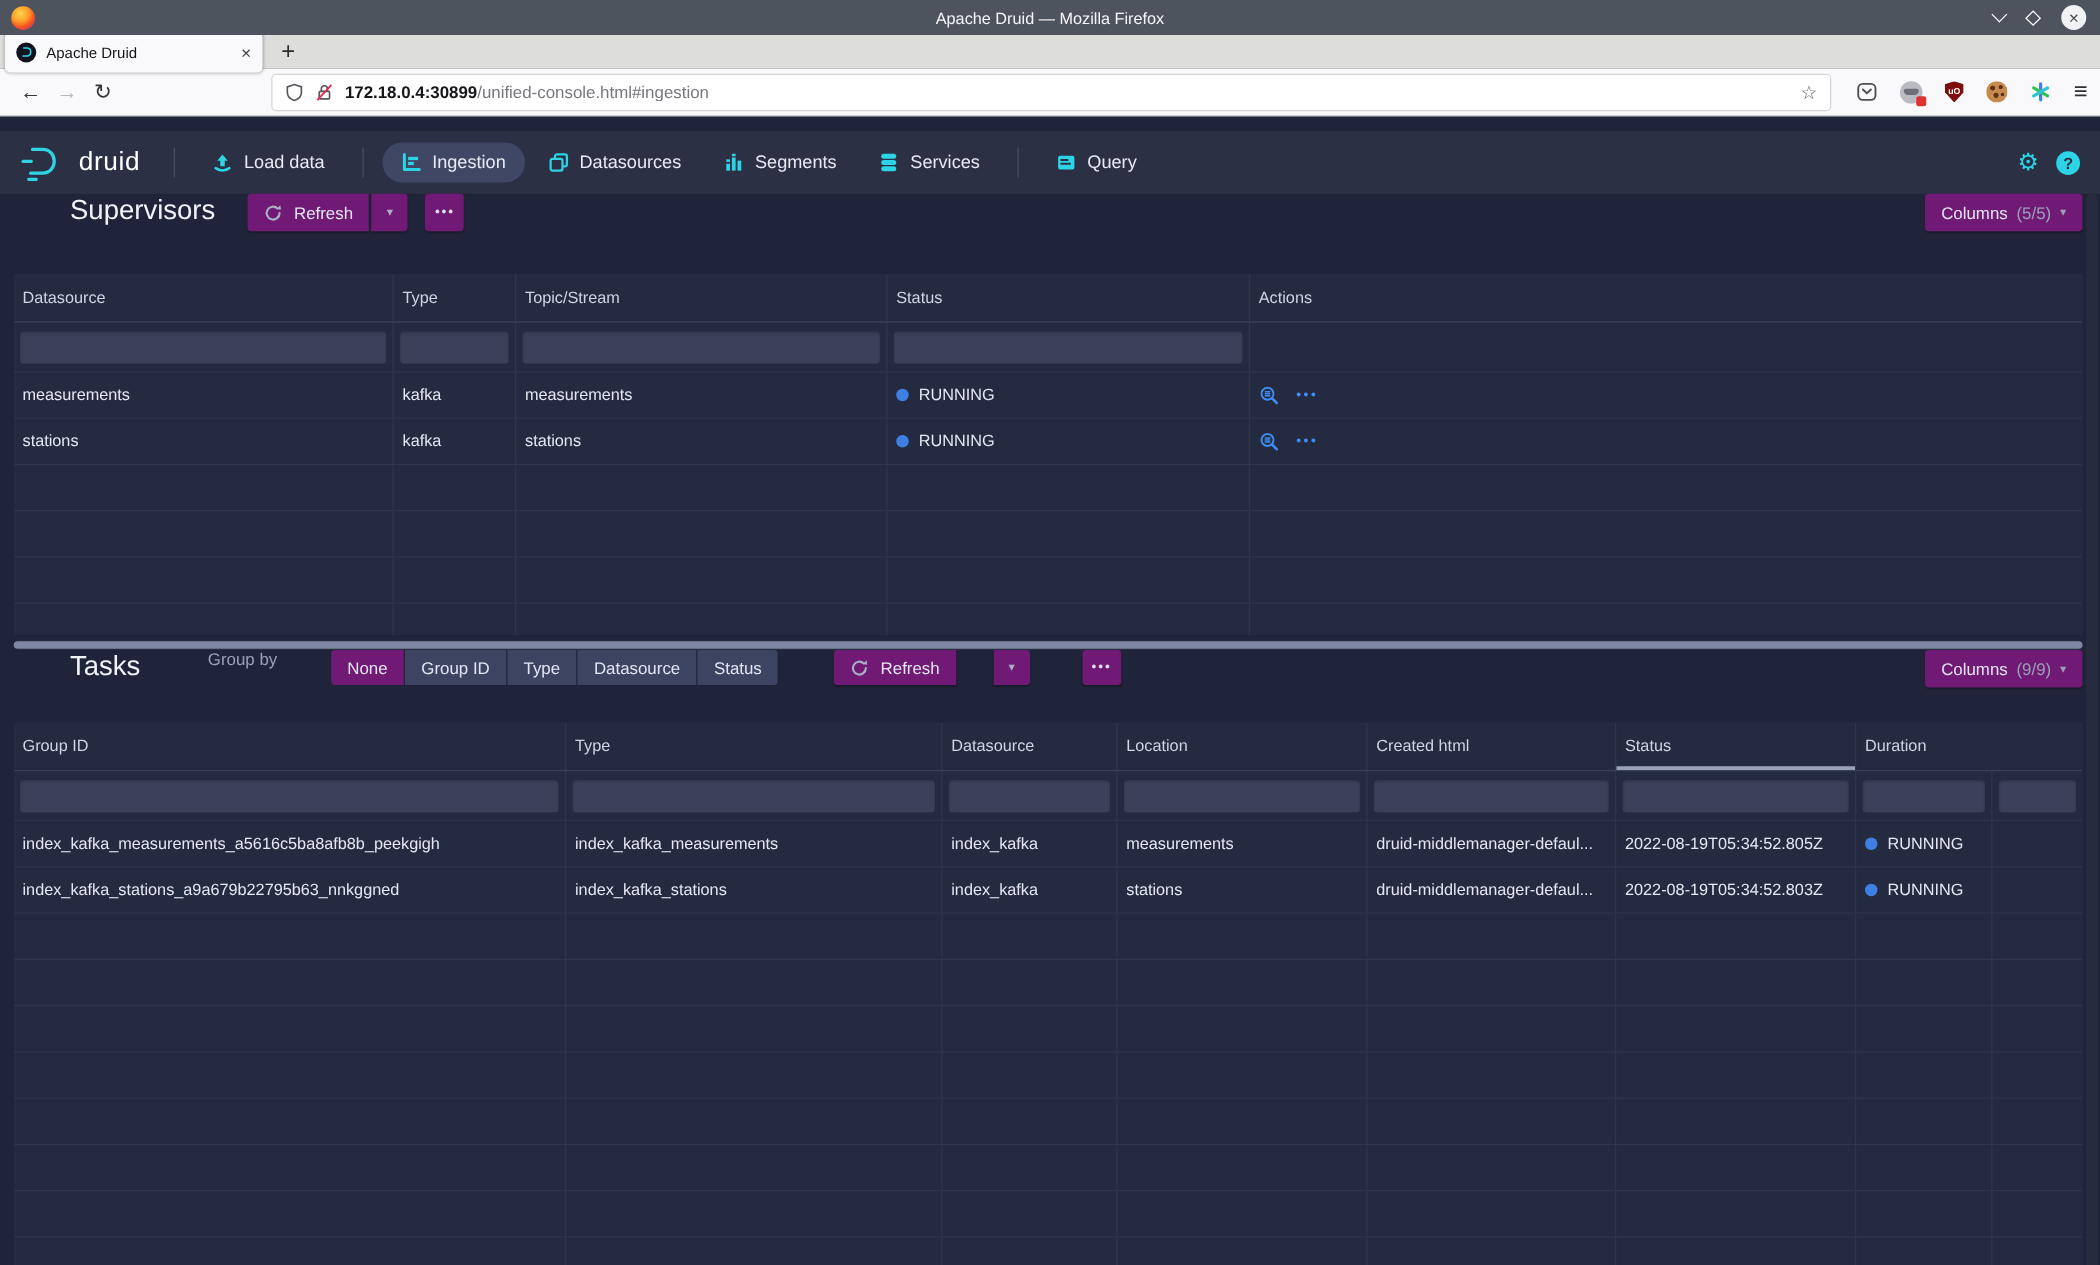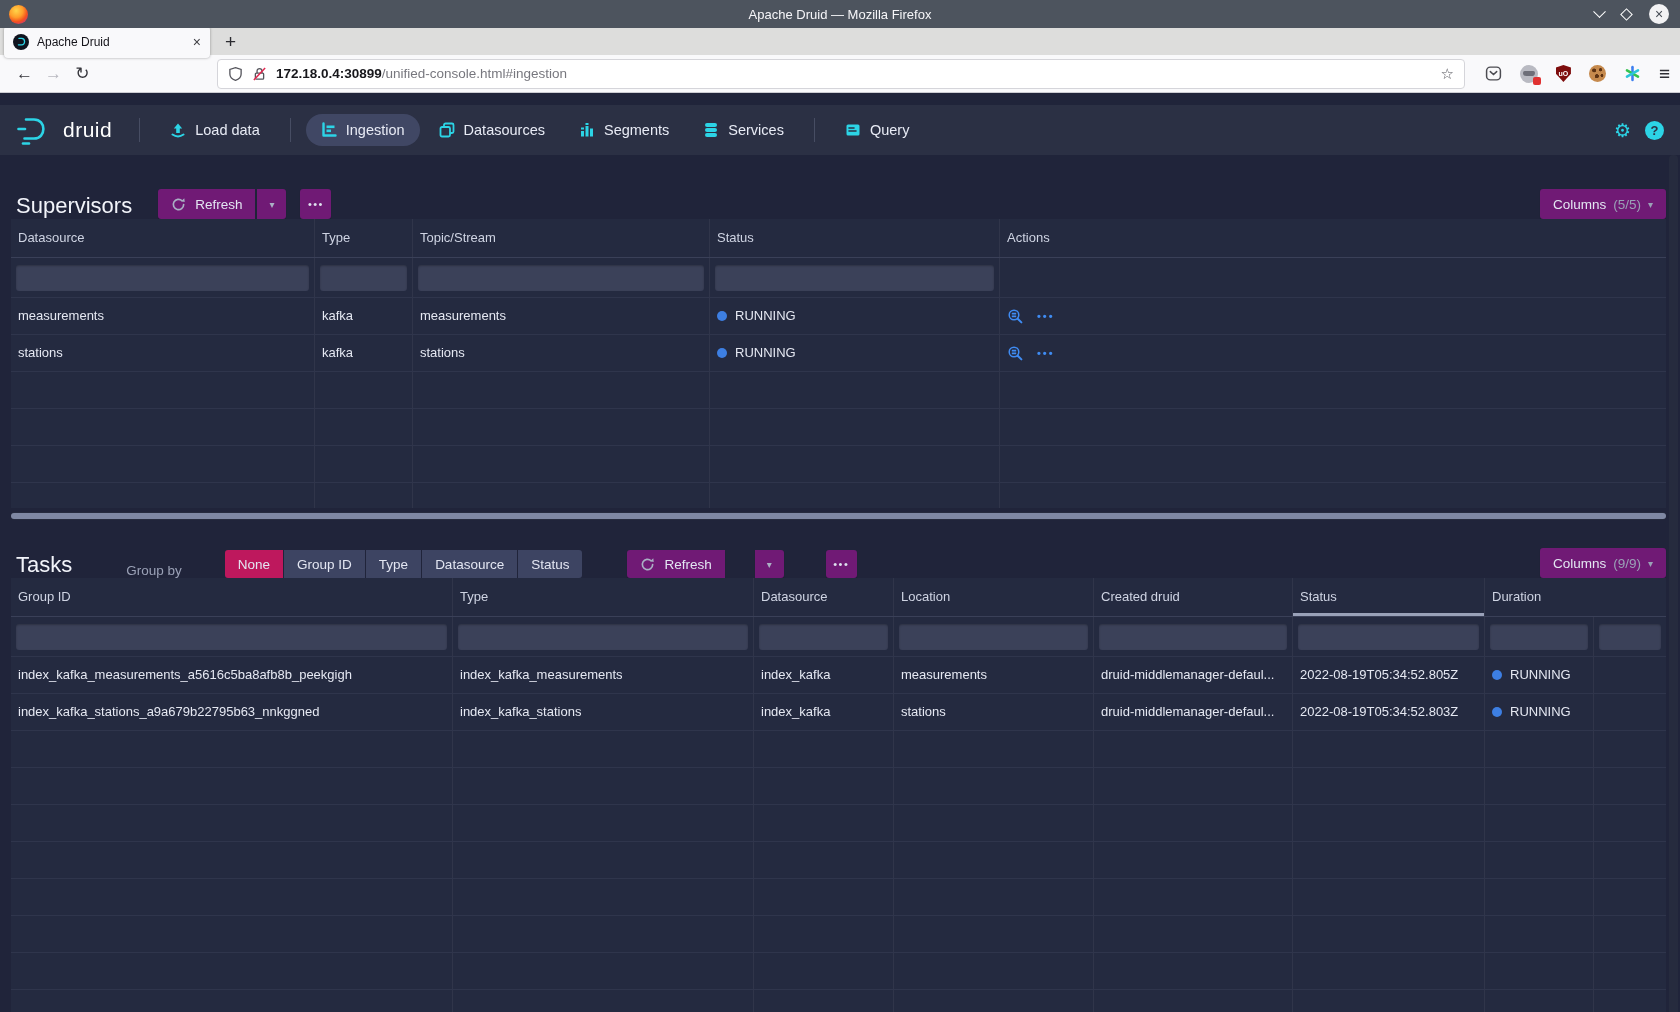--- a/index.html
+++ b/index.html
@@ -64,40 +64,40 @@
     color:#e8ebf5; font-size:14.5px; border-radius:16px; margin:0 2px; }
   .dnav-item.active { background:#404764; }
   .dnav-right { margin-left:auto; display:flex; align-items:center; gap:14px; }
   .gear { color:#2cd4e6; font-size:19px; }
   .help { width:19px; height:19px; border-radius:50%; background:#2cd4e6; color:#2b3044;
     font-size:13px; font-weight:700; display:flex; align-items:center; justify-content:center; }
 
   .view { flex:1; display:flex; flex-direction:column; position:relative; }
   .vsb { position:absolute; right:2px; top:0; bottom:0; width:9px; background:#262b3e; border-radius:4px; }
 
-  .sec-head { display:flex; align-items:flex-end; padding:0 14px 0 16px; flex:none; }
+  .sec-head { display:flex; align-items:flex-start; padding:0 14px 0 16px; flex:none;margin-left:40px; }
   .sup-head { height:64px; }
   .task-head { height:58px;gap:28px; }
   .sec-title { font-size:22px; color:#f2f4fa; font-weight:400; margin-right:26px; }
   .btn { background:#701a75; color:#e3e6f2; font-size:13.5px; height:30px; border-radius:3px;
     display:flex; align-items:center; justify-content:center; box-shadow:0 1px 1px rgba(0,0,0,.25); }
   .refresh-main { padding:0 13px; gap:9px; border-radius:3px 0 0 3px; }
   .refresh-caret { width:29px; border-radius:0 3px 3px 0; margin-left:2px; color:#aab0c4; font-size:10px; }
   .more-btn { width:31px; margin-left:14px; color:#dfe3ef; font-size:11px; letter-spacing:1.5px; }
   .columns-btn { margin-left:auto; padding:0 13px; gap:7px; }
   .cols-count, .caret-sm { color:#9aa1b6; }
   .caret-sm { font-size:10px; }
 
   .gb-label { color:#9aa1b6; font-size:13.5px; margin-right:15px; }
   .gb-group { display:flex; gap:1px; margin-right:17px; }
   .gb { height:28px; padding:0 13px; background:#3d4462; color:#e3e6f2; font-size:13.5px;
     display:flex; align-items:center; }
   .gb:first-child { border-radius:3px 0 0 3px; }
   .gb:last-child { border-radius:0 3px 3px 0; }
-  .gb.active { background:#be185d; }
+  .gb.active { background:#701a75; }
   .t-refresh { height:28px; }
 
   
   .tbl { margin:0 14px 0 11px; background:#242a40; overflow:hidden; flex:none; }
   .tr { display:grid; border-bottom:1px solid #2f354c; }
   .sup-grid { grid-template-columns:304px 98px 297px 290px 1fr; }
   .task-grid { grid-template-columns:442px 301px 140px 200px 199px 192px 109px 1fr; }
   .th, .td { padding:0 7px; border-right:1px solid rgba(255,255,255,.055); overflow:hidden; white-space:nowrap; }
   .th:last-child, .td:last-child { border-right:none; }
   .th { height:38px; line-height:38px; font-size:13px; color:#cfd4e3; position:relative; }
@@ -392,21 +392,21 @@
         <span class="caret-sm">▾</span>
       </div>
     </div>
 
     <div class="tbl">
       <div class="tr thead task-grid">
         <div class="th">Group ID</div>
         <div class="th">Type</div>
         <div class="th">Datasource</div>
         <div class="th">Location</div>
-        <div class="th">Created druid</div>
+        <div class="th">Created html</div>
         <div class="th sorted">Status</div>
         <div class="th">Duration</div>
       </div>
       <div class="tr filter task-grid">
         <div class="td">
             <div class="finput"></div>
           </div>
         <div class="td">
             <div class="finput"></div>
           </div>

